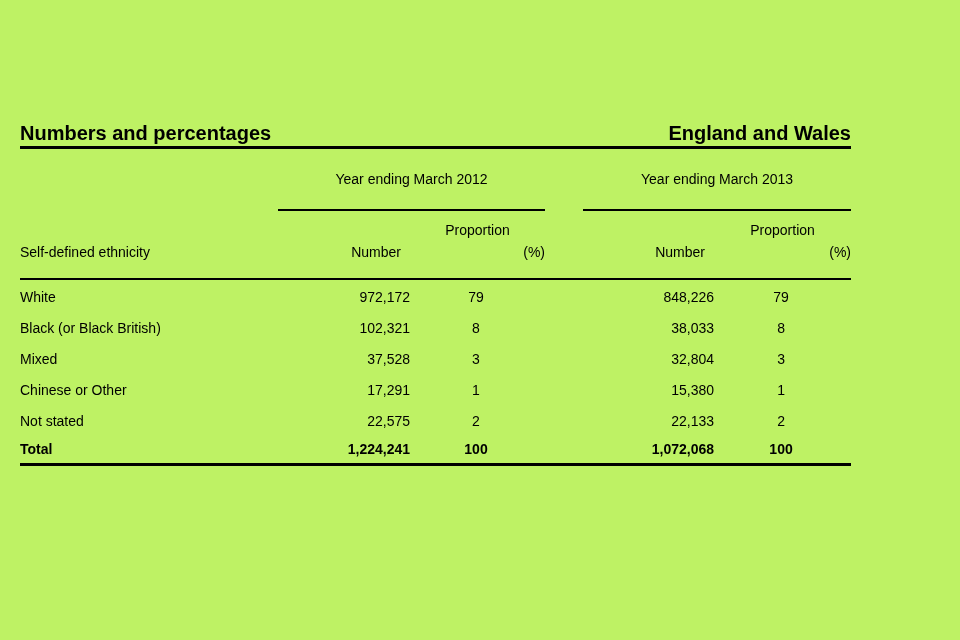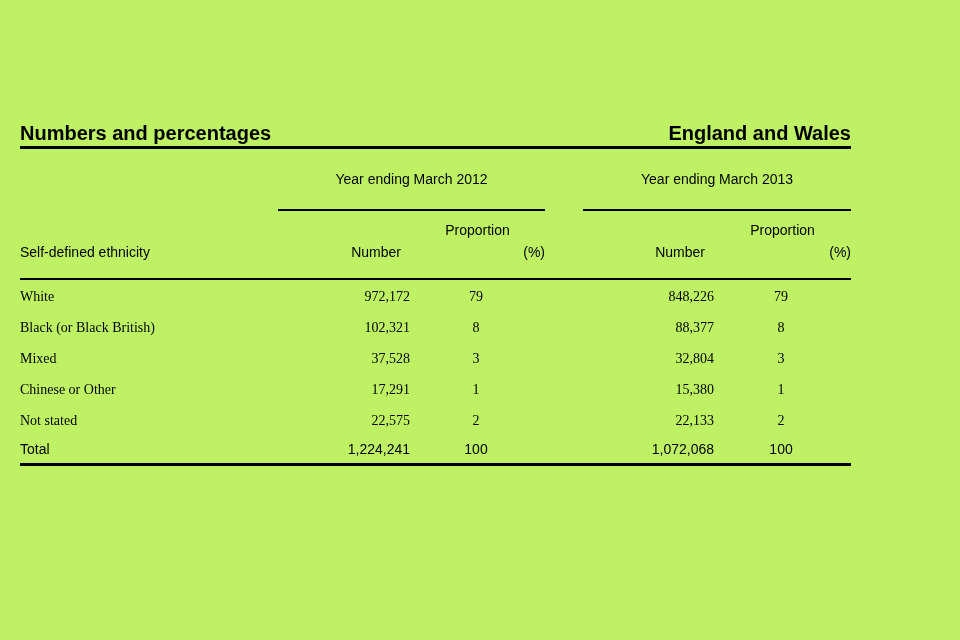--- a/index.html
+++ b/index.html
@@ -67,26 +67,26 @@
   tr.head-row { height: 31px; }
   tr.head-row td {
     border-bottom: 2px solid #000000;
     padding-bottom: 16px;
   }
   tr.head-row td.lbl { text-align: left; }
   tr.head-row td.num { text-align: right; }
   tr.head-row td.num-hdr { padding-right: 9px; }
 
   tr.data-row { height: 31px; }
-  tr.data-row td { padding-bottom: 4px; font-family: Liberation Serif, serif; }
+  tr.data-row td { padding-bottom: 4px; }
   td.lbl { text-align: left; }
   td.num { text-align: right; }
   td.pct { text-align: center; padding-right: 3px; }
 
-  tr.total-row { height: 31px; font-weight: normal; }
+  tr.total-row { height: 31px; font-weight: bold; }
   tr.total-row td {
     border-bottom: 3px solid #000000;
     padding-bottom: 4px;
   }
 </style>
 </head>
 <body>
 
 <div class="sheet">
 
@@ -138,21 +138,21 @@
       <td></td>
       <td class="num">848,226</td>
       <td class="pct">79</td>
     </tr>
 
     <tr class="data-row">
       <td class="lbl">Black (or Black British)</td>
       <td class="num">102,321</td>
       <td class="pct">8</td>
       <td></td>
-      <td class="num">88,377</td>
+      <td class="num">38,033</td>
       <td class="pct">8</td>
     </tr>
 
 
     <tr class="data-row">
       <td class="lbl">Mixed</td>
       <td class="num">37,528</td>
       <td class="pct">3</td>
       <td></td>
       <td class="num">32,804</td>

